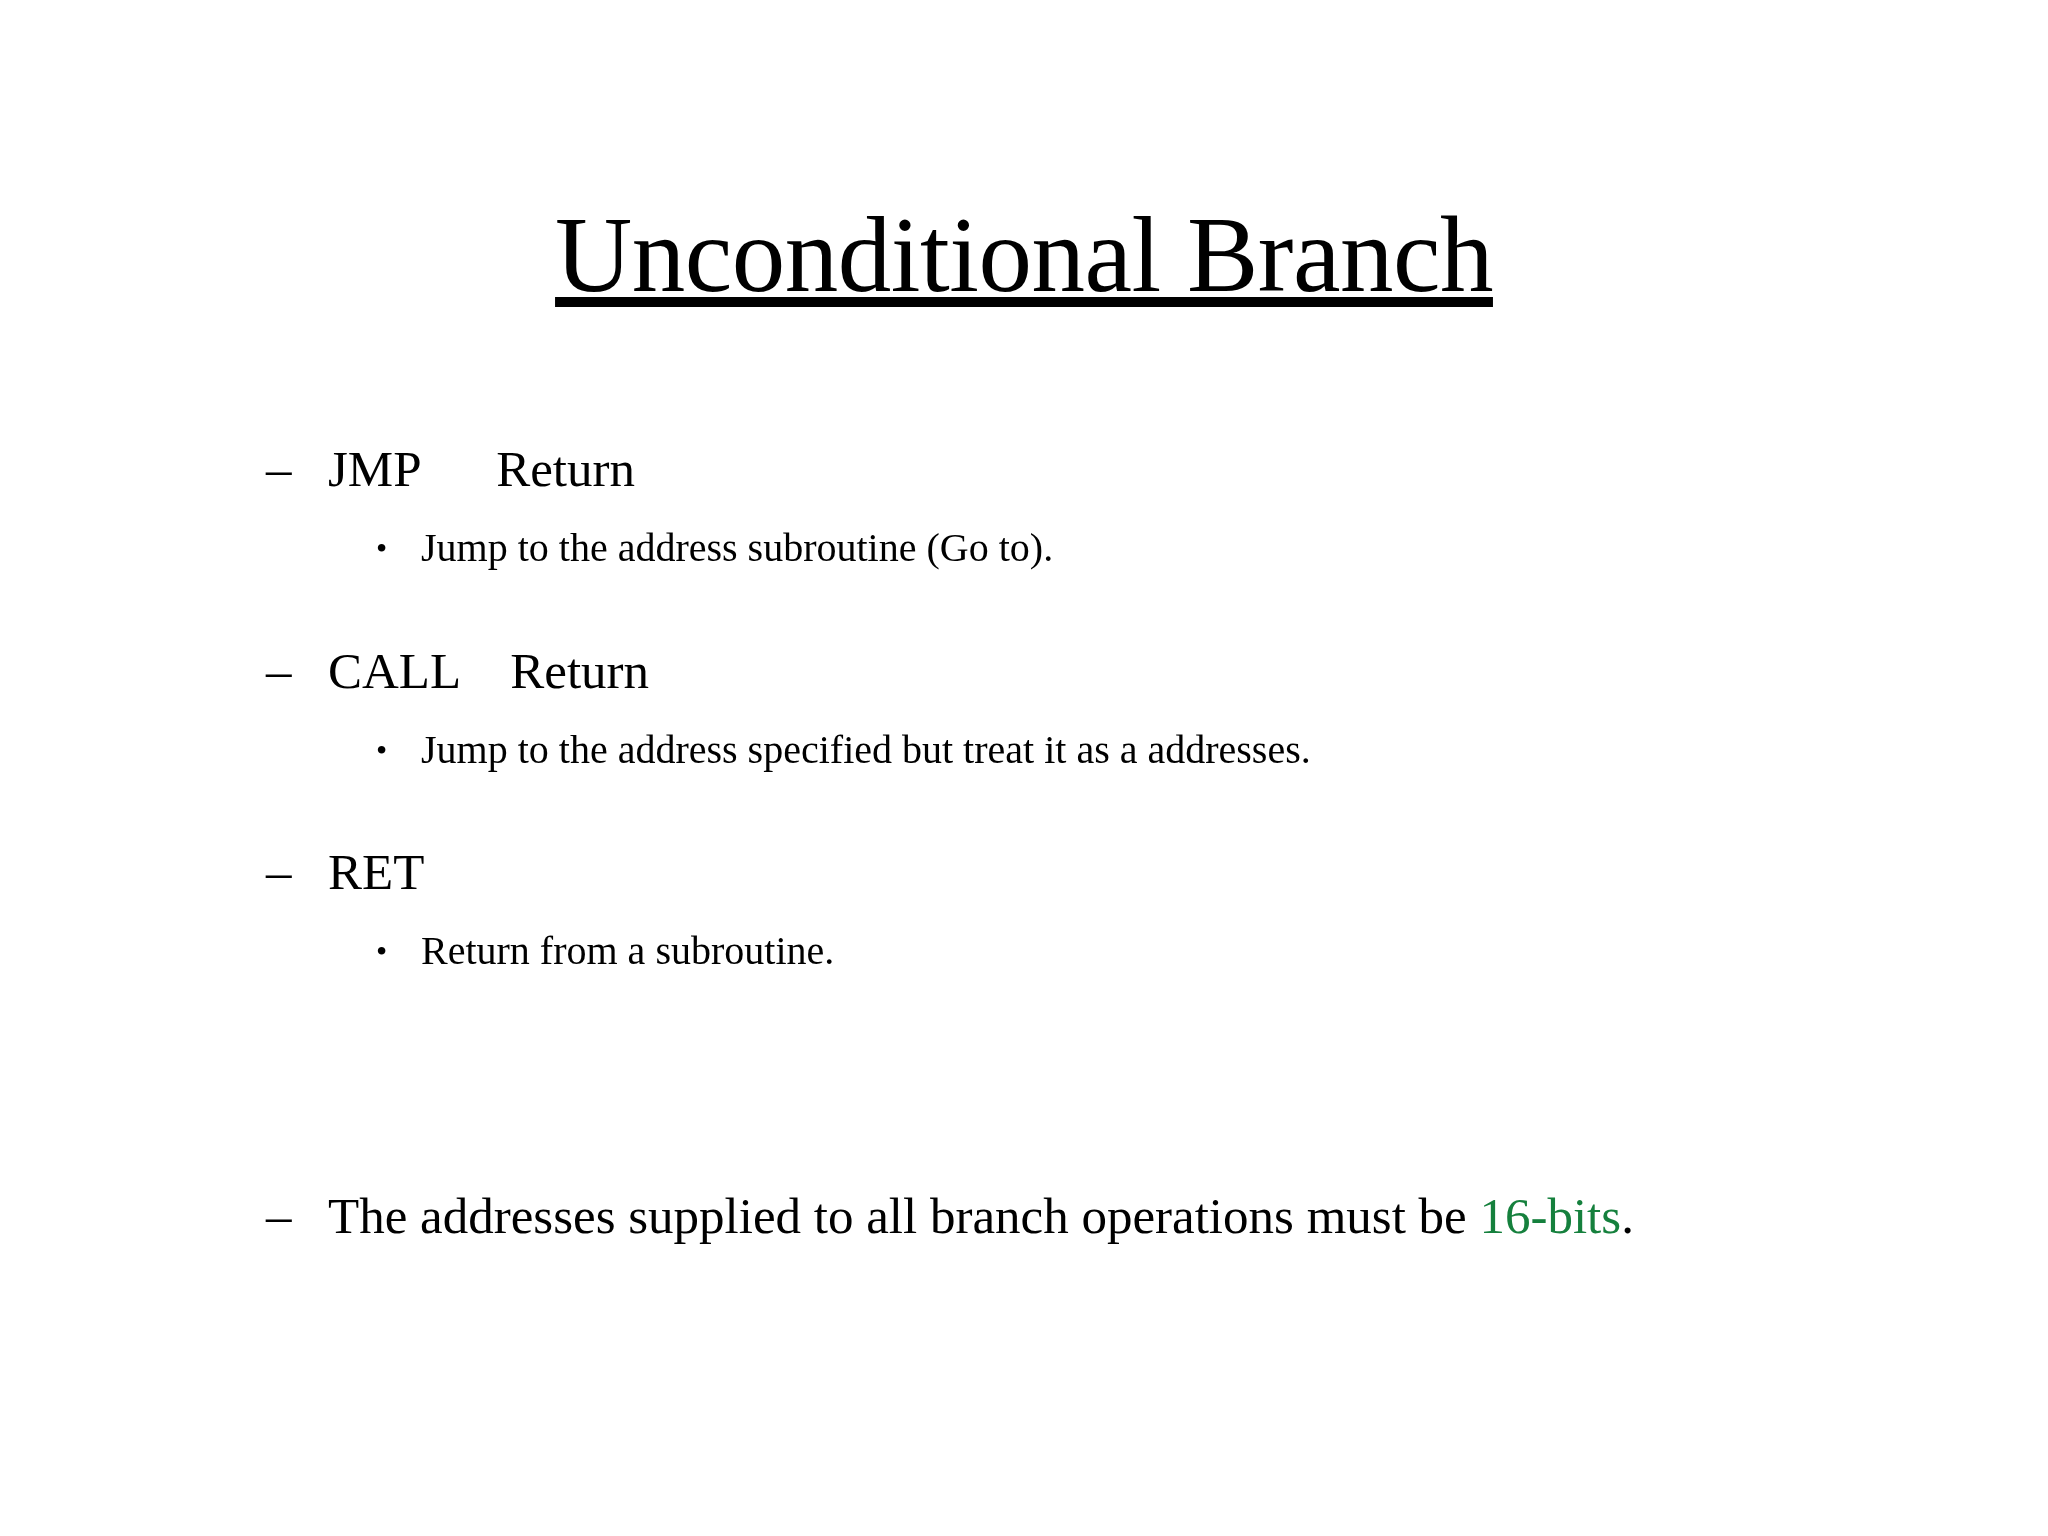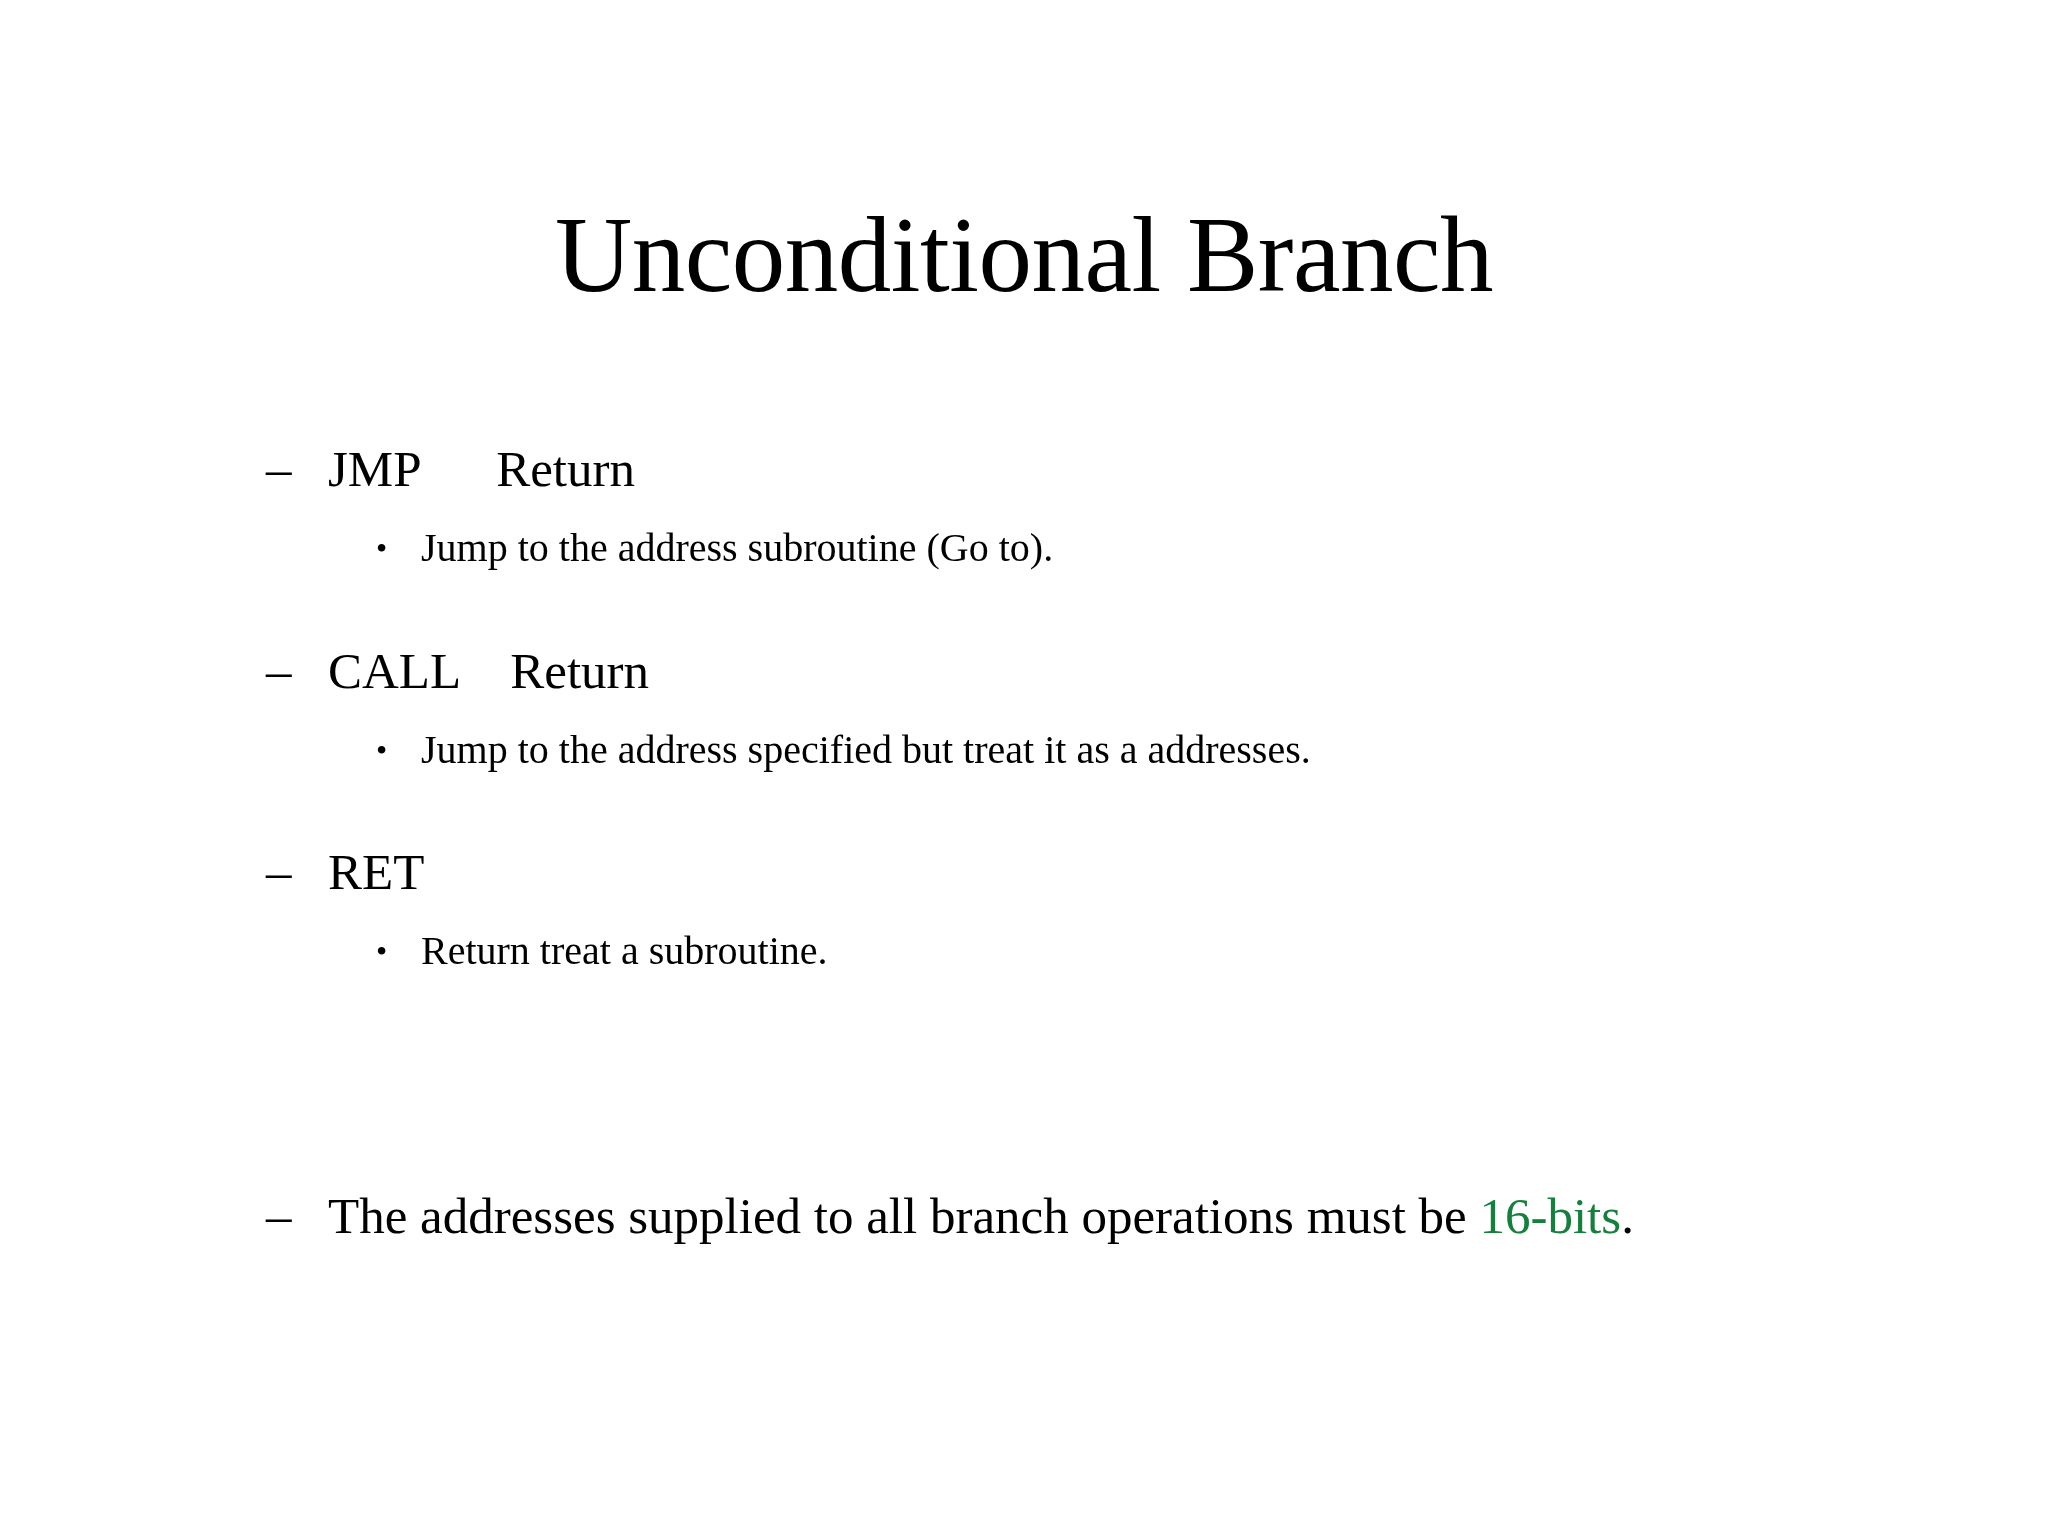--- a/index.html
+++ b/index.html
@@ -30,20 +30,21 @@
     left: 0;
     top: 196px;
     width: 2048px;
     text-align: center;
     font-size: 107px;
     line-height: 1.12;
     font-weight: normal;
     letter-spacing: -0.5px;
     color: #000000;
     white-space: nowrap;
+    text-decoration: underline;
   }
 
   
   .body-area {
     position: absolute;
     left: 266px;
     top: 440px;
     width: 1700px;
   }
 
@@ -138,21 +139,21 @@
 
     <div class="gap-md"></div>
 
     <div class="lvl1">
       <span class="marker">–</span>
       <span class="text">RET</span>
     </div>
     <div class="gap-sm"></div>
     <div class="lvl2">
       <span class="marker">•</span>
-      <span class="text">Return treat a subroutine.</span>
+      <span class="text">Return from a subroutine.</span>
     </div>
 
     <div class="gap-xl"></div>
 
     <div class="lvl1 closing">
       <span class="marker">–</span>
       <span class="text"><span>The addresses supplied to all branch operations must be </span><span class="red">16-bits</span><span>.</span></span>
     </div>
 
   </div>

